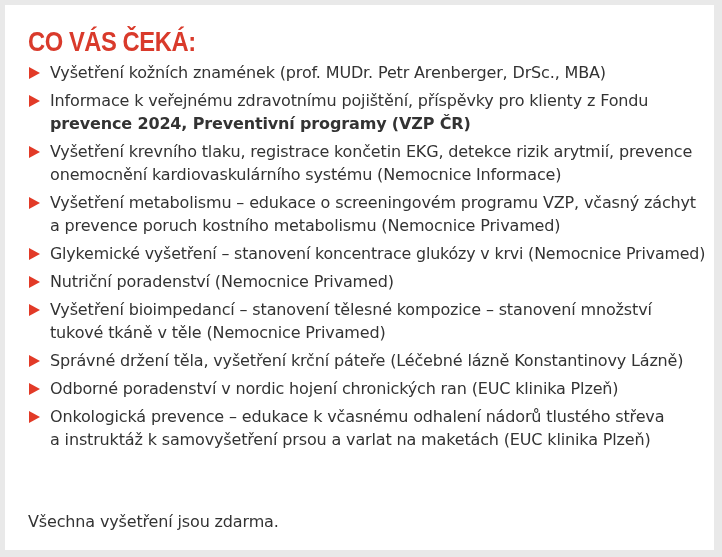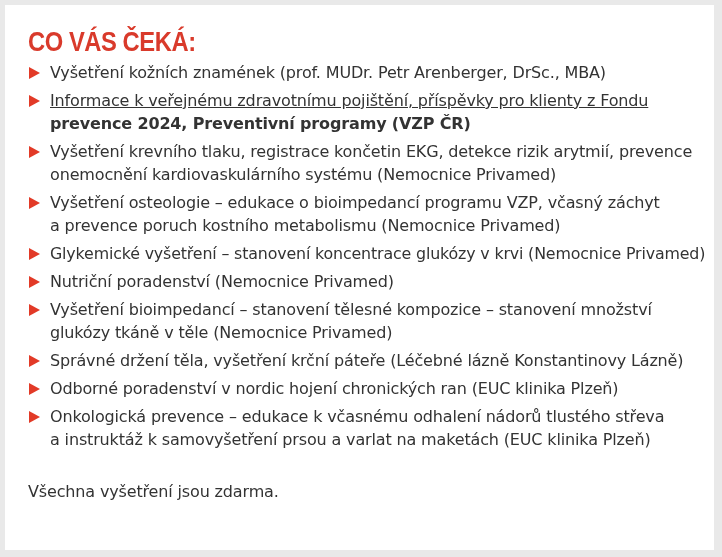--- a/index.html
+++ b/index.html
@@ -54,66 +54,66 @@
     .bullet {
       position: absolute;
       left: 24px; top: 6px;
       width: 0; height: 0;
       border-top: 6px solid transparent;
       border-bottom: 6px solid transparent;
       border-left: 11px solid #e23a27;
     }
     .footer {
       position: absolute;
-      left: 23px; top: 475px;
+      left: 23px; top: 505px;
       margin: 0;
       color: #333333;
       font-size: 16px;
       line-height: 23px;
       letter-spacing: -0.15px;
     }
   </style>
 </head>
 <body>
 
 <div class="card">
   <h2 class="heading">CO VÁS ČEKÁ:</h2>
 
   <ul class="list">
     <li class="item">
       <span class="bullet"></span>
       <span class="text" style="white-space: nowrap; display: block;">Vyšetření kožních znamének (prof. MUDr. Petr Arenberger, DrSc., MBA)</span>
     </li>
     <li class="item">
       <span class="bullet"></span>
-      <span class="text" style="white-space: nowrap; display: block; text-decoration: underline;">Informace k veřejnému zdravotnímu pojištění, příspěvky pro klienty z Fondu</span>
+      <span class="text" style="white-space: nowrap; display: block;">Informace k veřejnému zdravotnímu pojištění, příspěvky pro klienty z Fondu</span>
       <span class="text" style="white-space: nowrap; display: block; font-weight: bold;">prevence 2024, Preventivní programy (VZP ČR)</span>
     </li>
     <li class="item">
       <span class="bullet"></span>
       <span class="text" style="white-space: nowrap; display: block;">Vyšetření krevního tlaku, registrace končetin EKG, detekce rizik arytmií, prevence</span>
-      <span class="text" style="white-space: nowrap; display: block;">onemocnění kardiovaskulárního systému (Nemocnice Privamed)</span>
+      <span class="text" style="white-space: nowrap; display: block;">onemocnění kardiovaskulárního systému (Nemocnice Informace)</span>
     </li>
     <li class="item">
       <span class="bullet"></span>
-      <span class="text" style="white-space: nowrap; display: block;">Vyšetření osteologie – edukace o bioimpedancí programu VZP, včasný záchyt</span>
+      <span class="text" style="white-space: nowrap; display: block;">Vyšetření metabolismu – edukace o screeningovém programu VZP, včasný záchyt</span>
       <span class="text" style="white-space: nowrap; display: block;">a prevence poruch kostního metabolismu (Nemocnice Privamed)</span>
     </li>
     <li class="item">
       <span class="bullet"></span>
       <span class="text" style="white-space: nowrap; display: block; transform: scaleX(0.989426); width: 662px;">Glykemické vyšetření – stanovení koncentrace glukózy v krvi (Nemocnice Privamed)</span>
     </li>
     <li class="item">
       <span class="bullet"></span>
       <span class="text" style="white-space: nowrap; display: block;">Nutriční poradenství (Nemocnice Privamed)</span>
     </li>
     <li class="item">
       <span class="bullet"></span>
       <span class="text" style="white-space: nowrap; display: block;">Vyšetření bioimpedancí – stanovení tělesné kompozice – stanovení množství</span>
-      <span class="text" style="white-space: nowrap; display: block;">glukózy tkáně v těle (Nemocnice Privamed)</span>
+      <span class="text" style="white-space: nowrap; display: block;">tukové tkáně v těle (Nemocnice Privamed)</span>
     </li>
     <li class="item">
       <span class="bullet"></span>
       <span class="text" style="white-space: nowrap; display: block;">Správné držení těla, vyšetření krční páteře (Léčebné lázně Konstantinovy Lázně)</span>
     </li>
     <li class="item">
       <span class="bullet"></span>
       <span class="text" style="white-space: nowrap; display: block;">Odborné poradenství v nordic hojení chronických ran (EUC klinika Plzeň)</span>
     </li>
     <li class="item">

